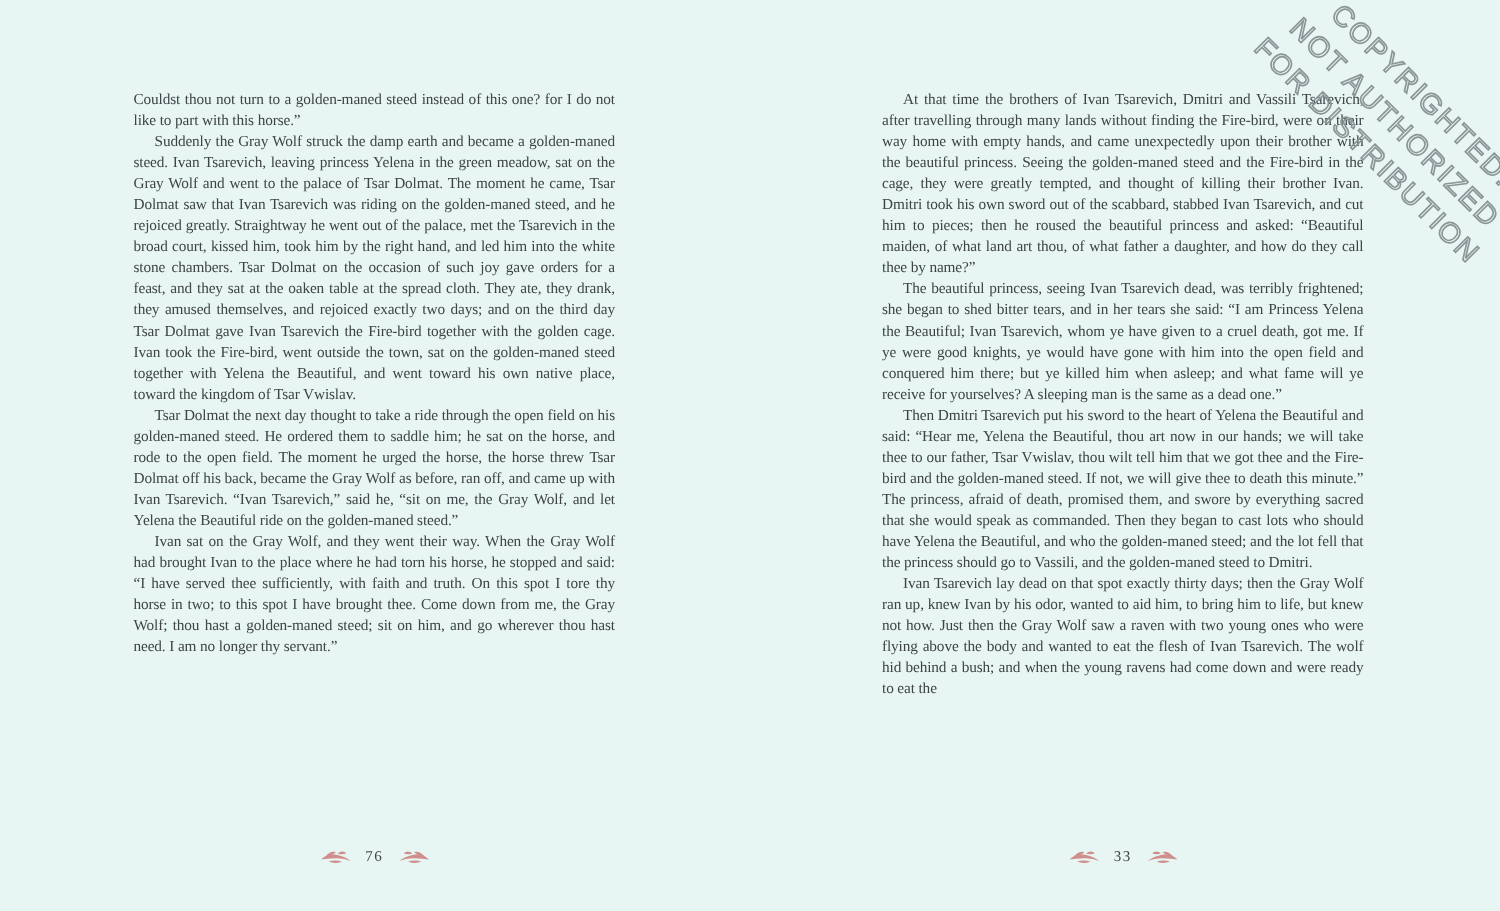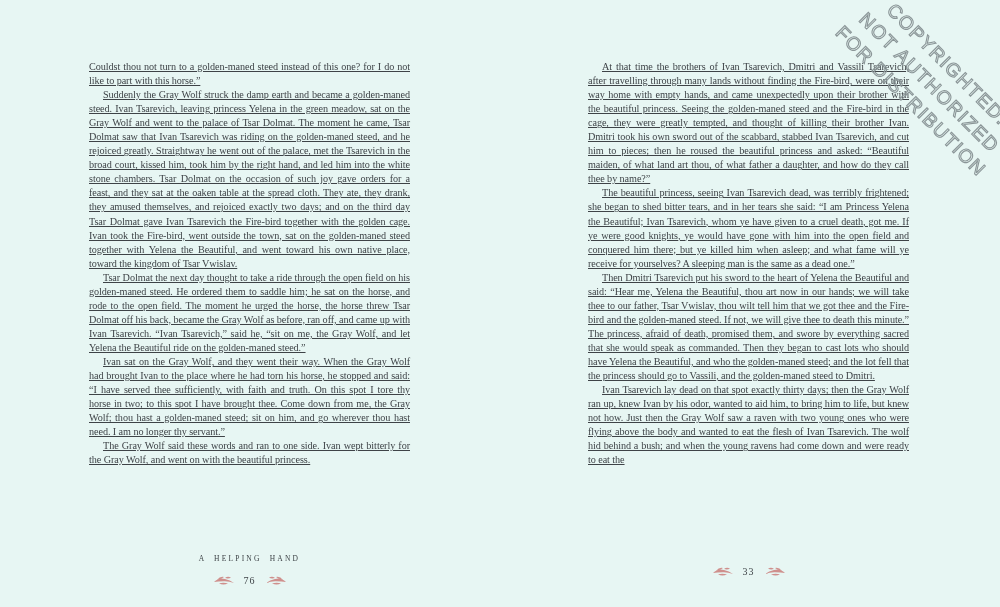--- a/index.html
+++ b/index.html
@@ -15,21 +15,20 @@
     background: var(--background);
     overflow: hidden;
     font-family: "Liberation Serif", serif;
     color: var(--text);
   }
   .page {
     position: absolute;
     top: 60px;
     width: 321px;
     height: 540px;
-    text-decoration: underline;
   }
   .page.left  { left: 89px; }
   .page.right { left: 588px; }
   .text-block p {
     font-size: 10.2px;
     line-height: 14.05px;
     text-align: justify;
     letter-spacing: -0.08px;
     color: var(--text);
   }
@@ -84,24 +83,22 @@
 </style>
 </head>
 <body>
 
 <div class="page left">
   <div class="text-block">
       <p class="">Couldst thou not turn to a golden-maned steed instead of this one? for I do not like to part with this horse.”</p>
       <p class="indent">Suddenly the Gray Wolf struck the damp earth and became a golden-maned steed. Ivan Tsarevich, leaving princess Yelena in the green meadow, sat on the Gray Wolf and went to the palace of Tsar Dolmat. The moment he came, Tsar Dolmat saw that Ivan Tsarevich was riding on the golden-maned steed, and he rejoiced greatly. Straightway he went out of the palace, met the Tsarevich in the broad court, kissed him, took him by the right hand, and led him into the white stone chambers. Tsar Dolmat on the occasion of such joy gave orders for a feast, and they sat at the oaken table at the spread cloth. They ate, they drank, they amused themselves, and rejoiced exactly two days; and on the third day Tsar Dolmat gave Ivan Tsarevich the Fire-bird together with the golden cage. Ivan took the Fire-bird, went outside the town, sat on the golden-maned steed together with Yelena the Beautiful, and went toward his own native place, toward the kingdom of Tsar Vwislav.</p>
       <p class="indent">Tsar Dolmat the next day thought to take a ride through the open field on his golden-maned steed. He ordered them to saddle him; he sat on the horse, and rode to the open field. The moment he urged the horse, the horse threw Tsar Dolmat off his back, became the Gray Wolf as before, ran off, and came up with Ivan Tsarevich. “Ivan Tsarevich,” said he, “sit on me, the Gray Wolf, and let Yelena the Beautiful ride on the golden-maned steed.”</p>
       <p class="indent">Ivan sat on the Gray Wolf, and they went their way. When the Gray Wolf had brought Ivan to the place where he had torn his horse, he stopped and said: “I have served thee sufficiently, with faith and truth. On this spot I tore thy horse in two; to this spot I have brought thee. Come down from me, the Gray Wolf; thou hast a golden-maned steed; sit on him, and go wherever thou hast need. I am no longer thy servant.”</p>
-      <p class="indent">The Gray Wolf said these words and ran to one side. Ivan wept bitterly for the Gray Wolf, and went on with the beautiful princess.</p>
     </div>
   <div class="page-footer">
-    <div class="running-title">A HELPING HAND</div>
     <div class="pageno-row">
       <span class="ornament">
         <svg width="22" height="11" viewBox="0 0 22 11" fill="currentColor">
           <path d="M1 7 Q6 2 12 4 Q17 5 21 8 Q16 6 11 6.2 Q5 6.5 1 7 Z"></path>
           <path d="M4 5 Q7 1 11 2 Q9 4.2 4 5 Z"></path>
           <path d="M12 3 Q15 0.5 18 2.8 Q15 4 12 3 Z"></path>
           <path d="M6 8.2 Q10 10.5 15 8.4 Q11 7.2 6 8.2 Z"></path>
         </svg>
       </span>
       <span class="pageno">76</span>

